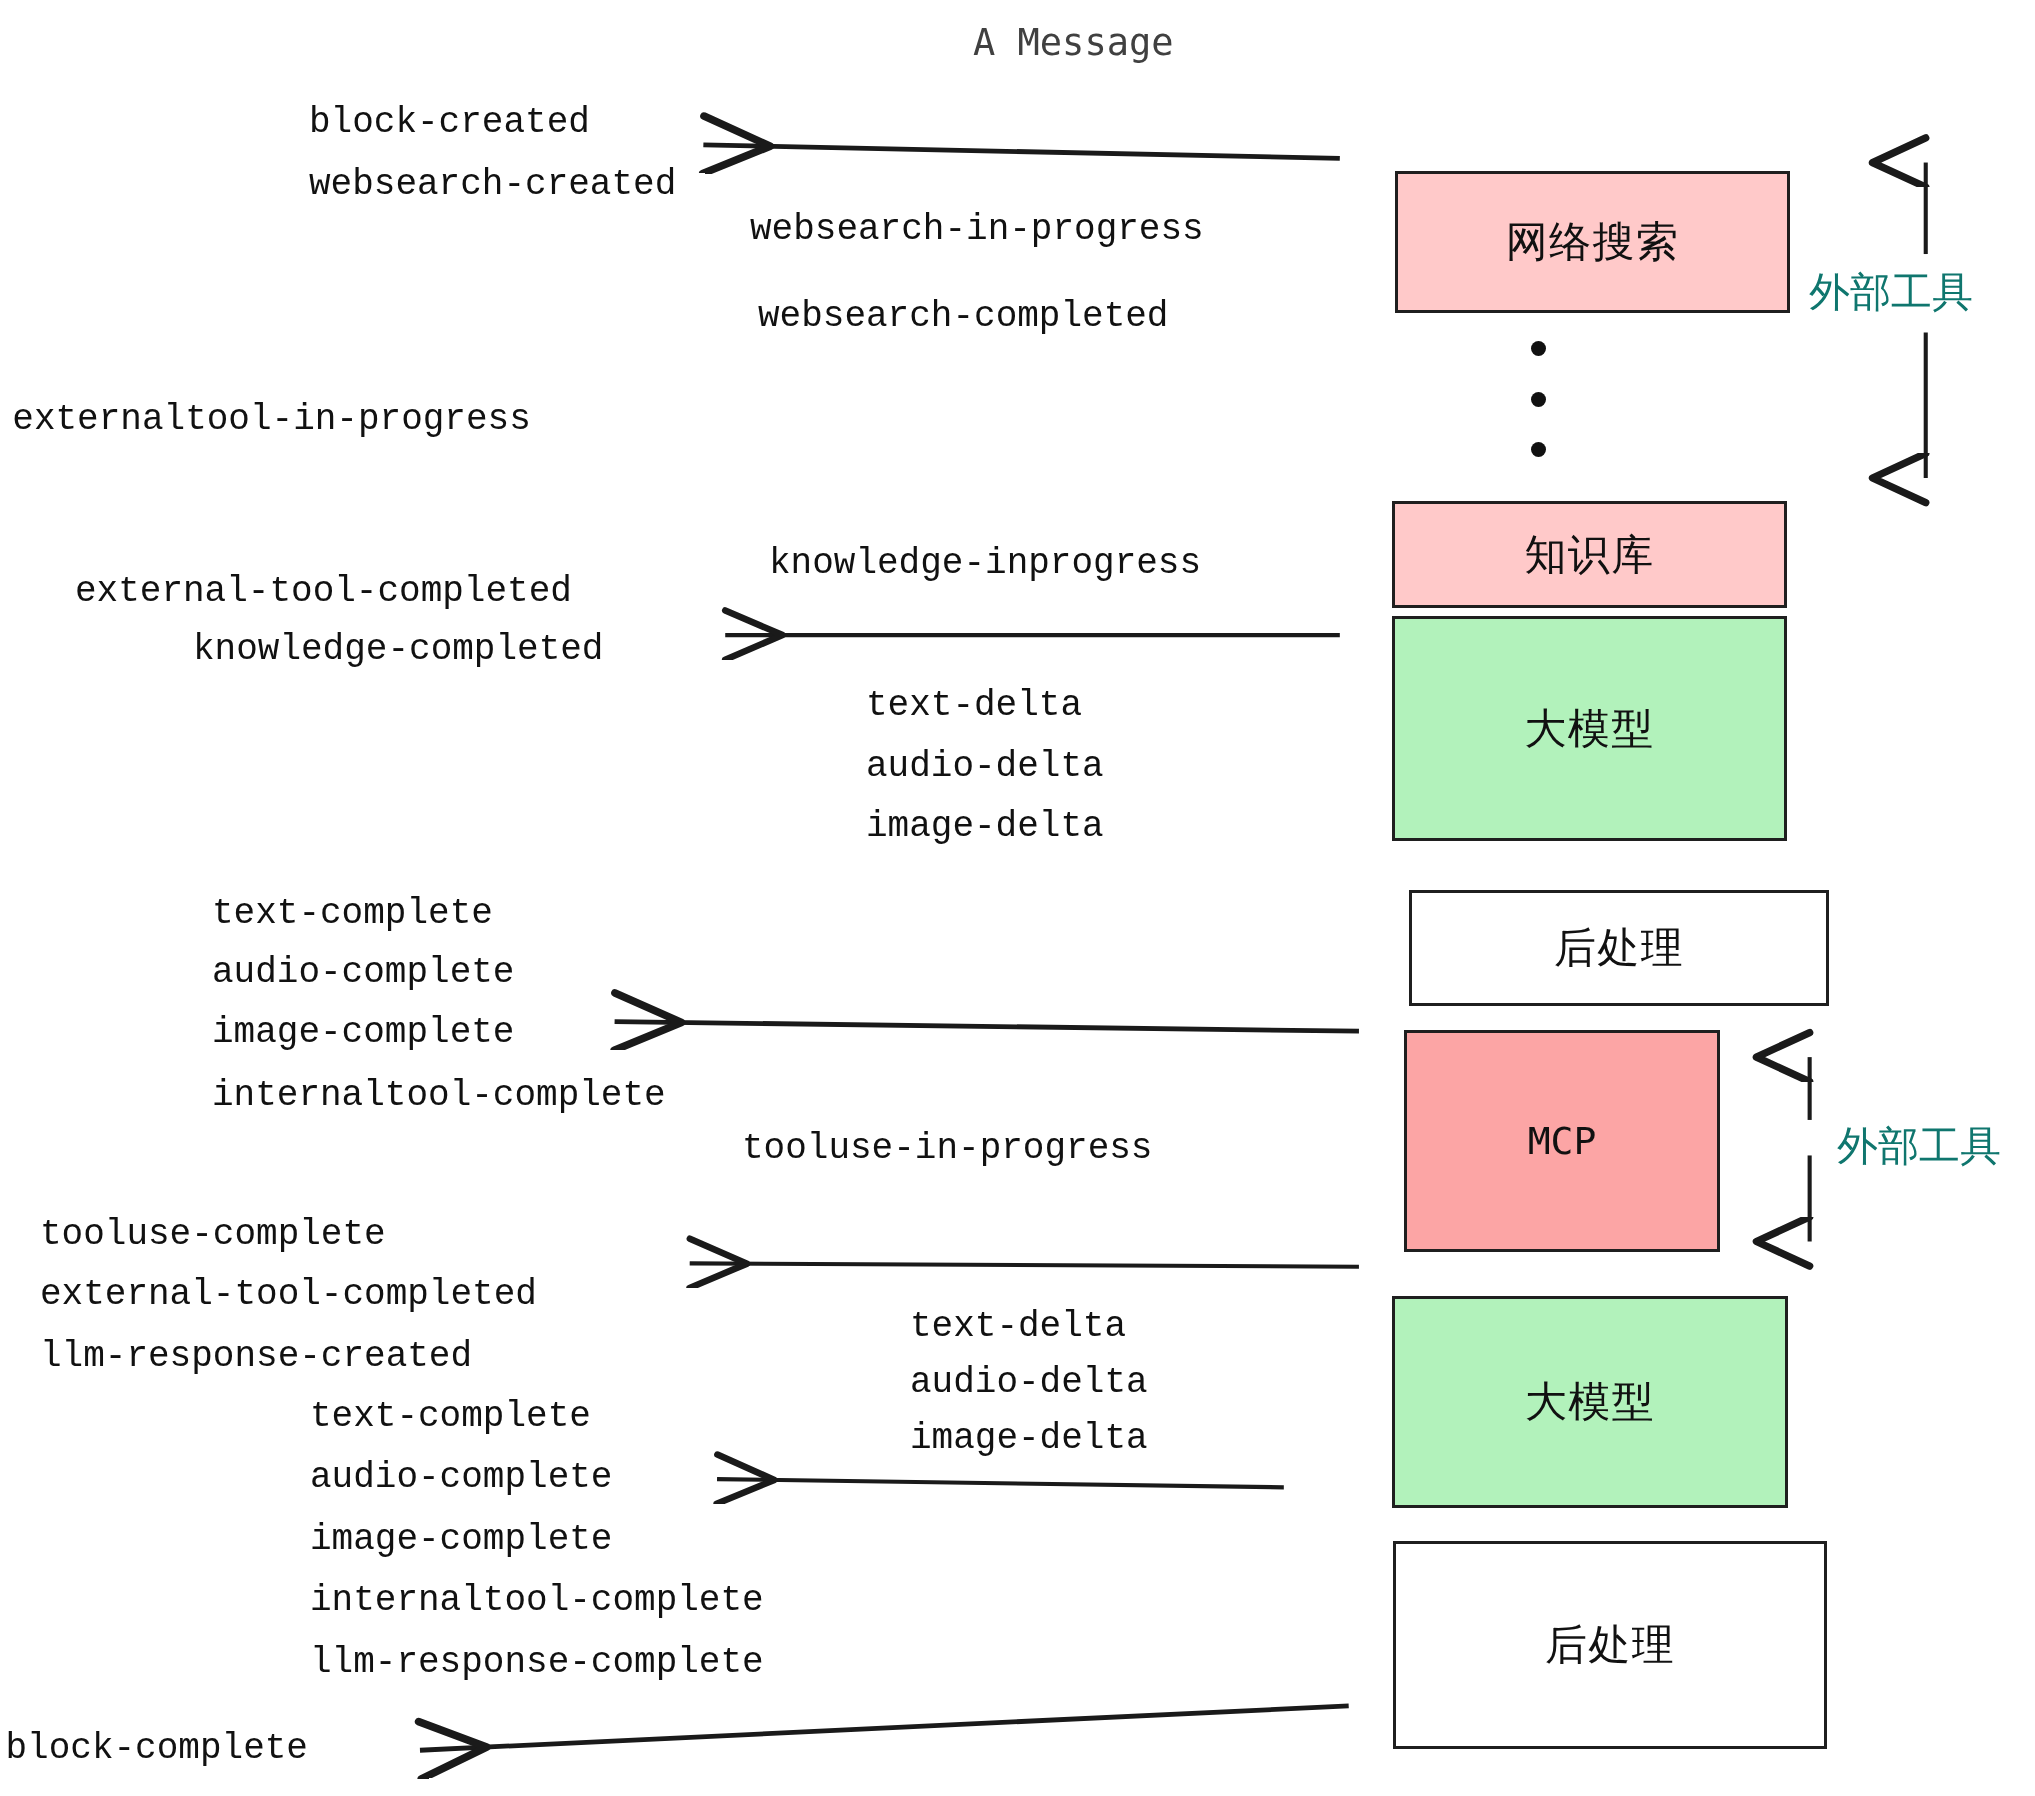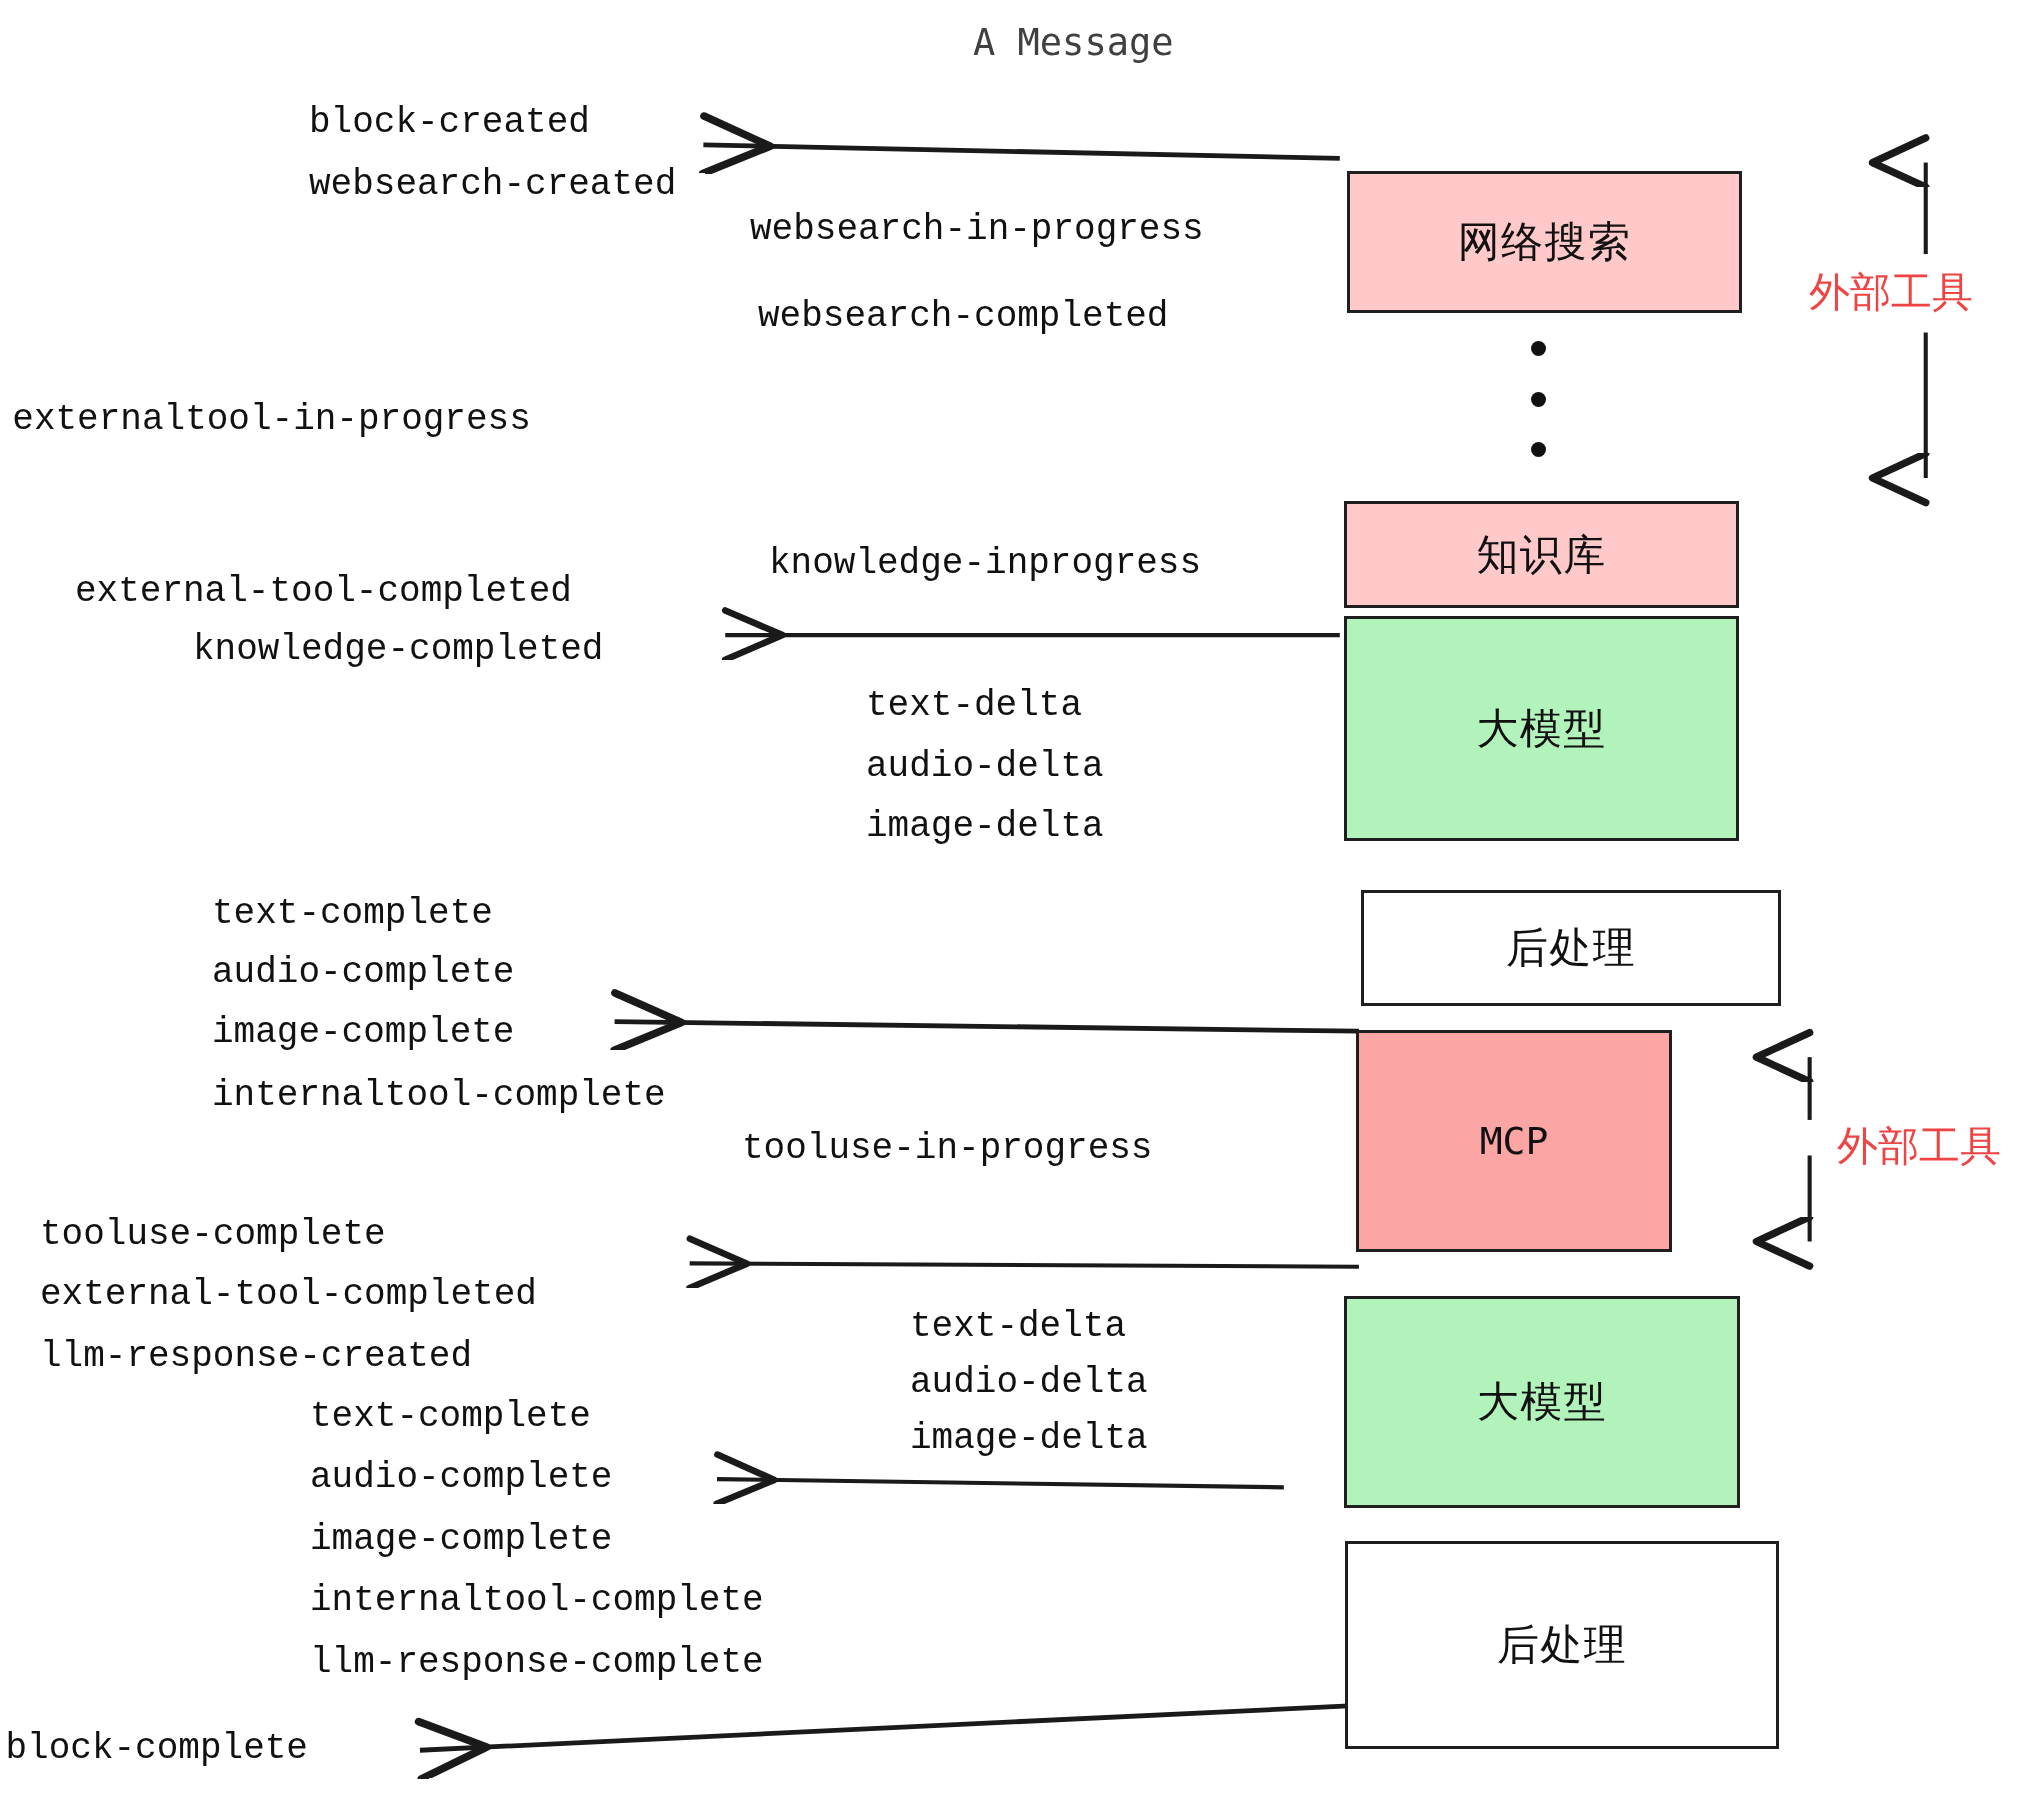--- a/index.html
+++ b/index.html
@@ -35,31 +35,32 @@
     position:absolute;
     box-sizing:border-box;
     border:3.4px solid #1f1f1f;
     display:flex;
     align-items:center;
     justify-content:center;
     font-family:"DejaVu Sans","Liberation Sans",sans-serif;
     font-size:42px;
     color:#111111;
     letter-spacing:1.4px;
+    margin-left:48px;
   }
   .nodebox.mono{
     font-family:"DejaVu Sans Mono","Liberation Mono",monospace;
     font-size:38px;
     letter-spacing:0;
   }
   .grouplabel{
     position:absolute;
     font-family:"DejaVu Sans","Liberation Sans",sans-serif;
     font-size:41px;
-    color:#ef4444;
+    color:#0f766e;
     white-space:pre;
   }
   .dots{
     position:absolute;
     display:flex;
     flex-direction:column;
     align-items:center;
     justify-content:space-between;
   }
   .dots span{

